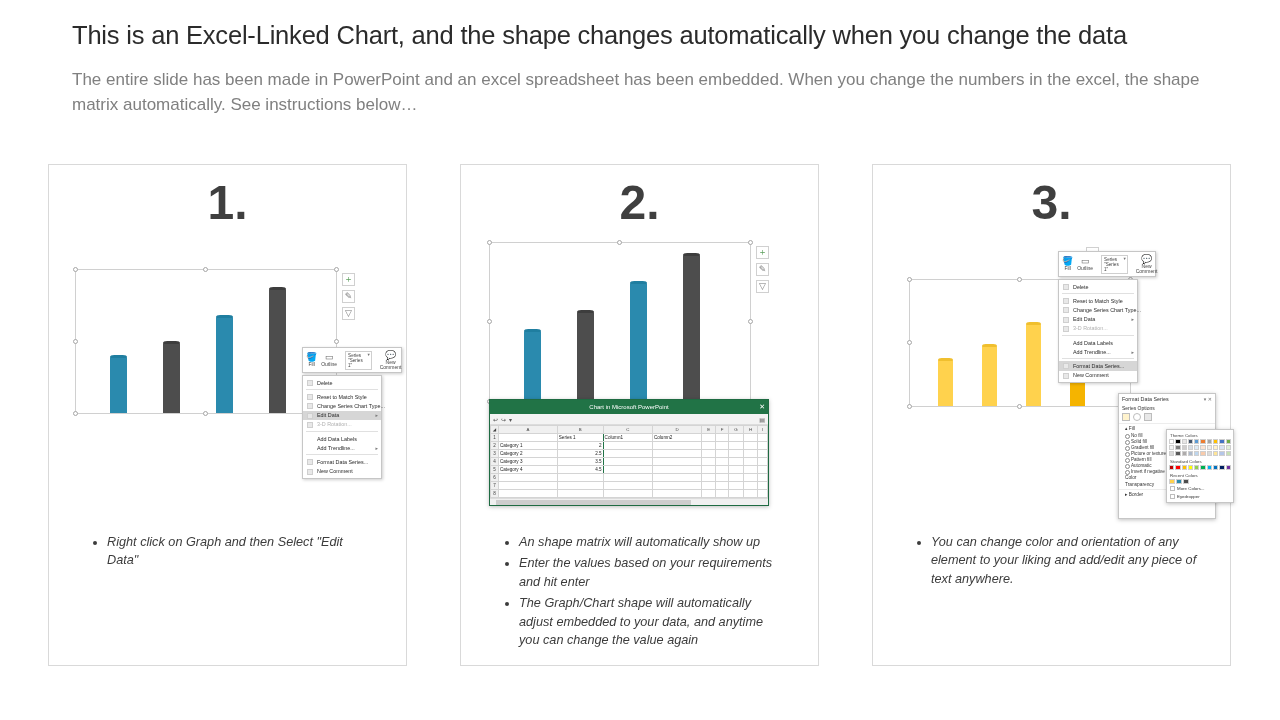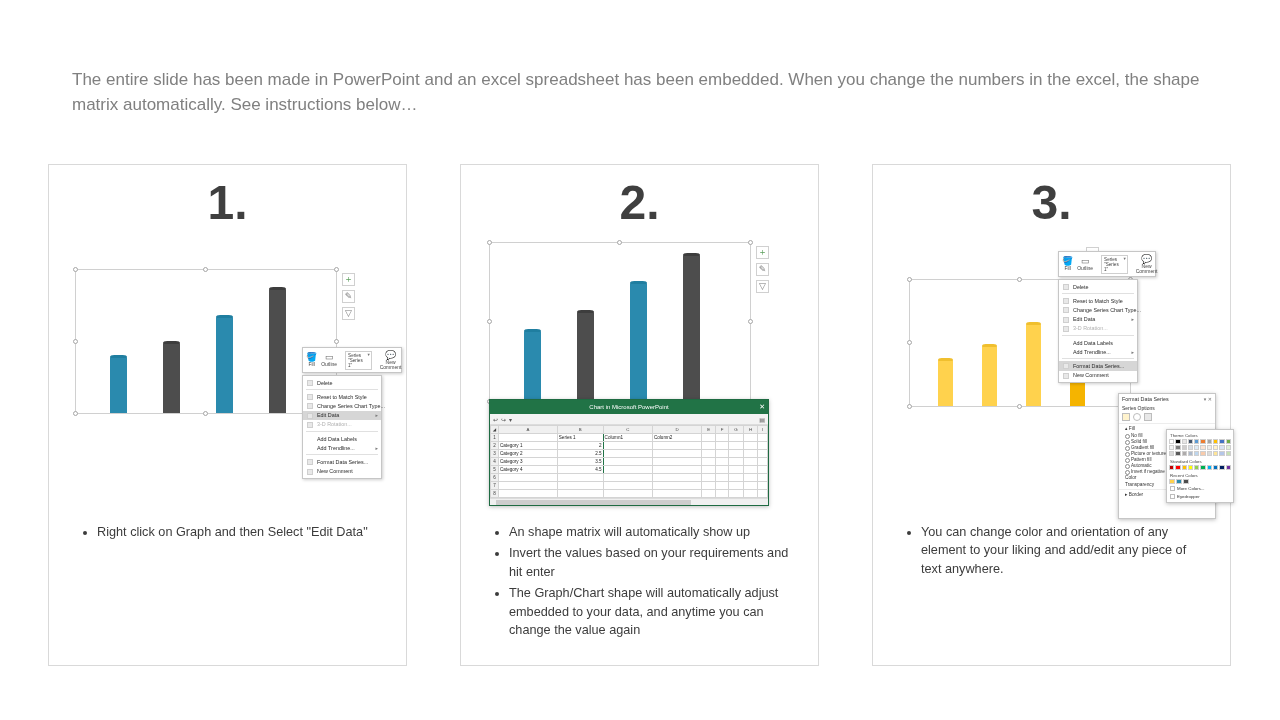--- a/index.html
+++ b/index.html
@@ -109,27 +109,28 @@
   .swatchpop { position:absolute; background:#fff; border:1px solid #c6c6c6; box-shadow:0 1px 4px rgba(0,0,0,.25); padding:2px; font-size:4.4px; color:#333; }
   .swatchpop .cap { padding:1px 0 1px 1px; color:#444; }
   .swatchrow { display:flex; gap:1px; }
   .swatchrow i { display:block; width:6px; height:5px; border:1px solid #cfcfcf; }
   .swatchpop .entry { padding:1.5px 1px; display:flex; align-items:center; gap:2px; }
   .swatchpop .entry .mk { width:5px; height:5px; border:1px solid #bdbdbd; display:inline-block; }
 
   
   .bullets { position:absolute; left:24px; right:16px; top:352px; font-size:12.7px; color:#3c3c3c; line-height:1.45; }
   .bullets li { margin-bottom:3px; }
-  ul.b { margin:6px; padding-left:18px; list-style:disc; }
+  ul.b { margin:16px; padding-left:18px; list-style:disc;font-style:italic; }
 </style>
 </head>
 <body>
 
 <div class="slide">
 
+  <div class="title">This is an Excel-Linked Chart, and the shape changes automatically when you change the data</div>
   <div class="subtitle">The entire slide has been made in PowerPoint and an excel spreadsheet has been embedded. When you change the numbers in the excel, the shape matrix automatically. See instructions below…</div>
 
   <div class="cards">
 
     <div class="card">
       <div class="step-num">1.</div>
 
       <div class="visual">
 
         <div class="chart-frame" style="left:26px; top:40px; width:262px; height:145px;">
@@ -388,21 +389,21 @@
           </div>
           <div class="xlscroll">
             <div class="thumb"></div>
           </div>
         </div>
       </div>
 
       <div class="bullets">
         <ul class="b">
           <li>An shape matrix will automatically show up</li>
-          <li>Invert the values based on your requirements and hit enter</li>
+          <li>Enter the values based on your requirements and hit enter</li>
           <li>The Graph/Chart shape will automatically adjust embedded to your data, and anytime you can change the value again</li>
         </ul>
       </div>
     </div>
 
     <div class="card">
       <div class="step-num">3.</div>
 
       <div class="visual">
         <div class="chart-frame" style="left:36px; top:50px; width:222px; height:128px;">

